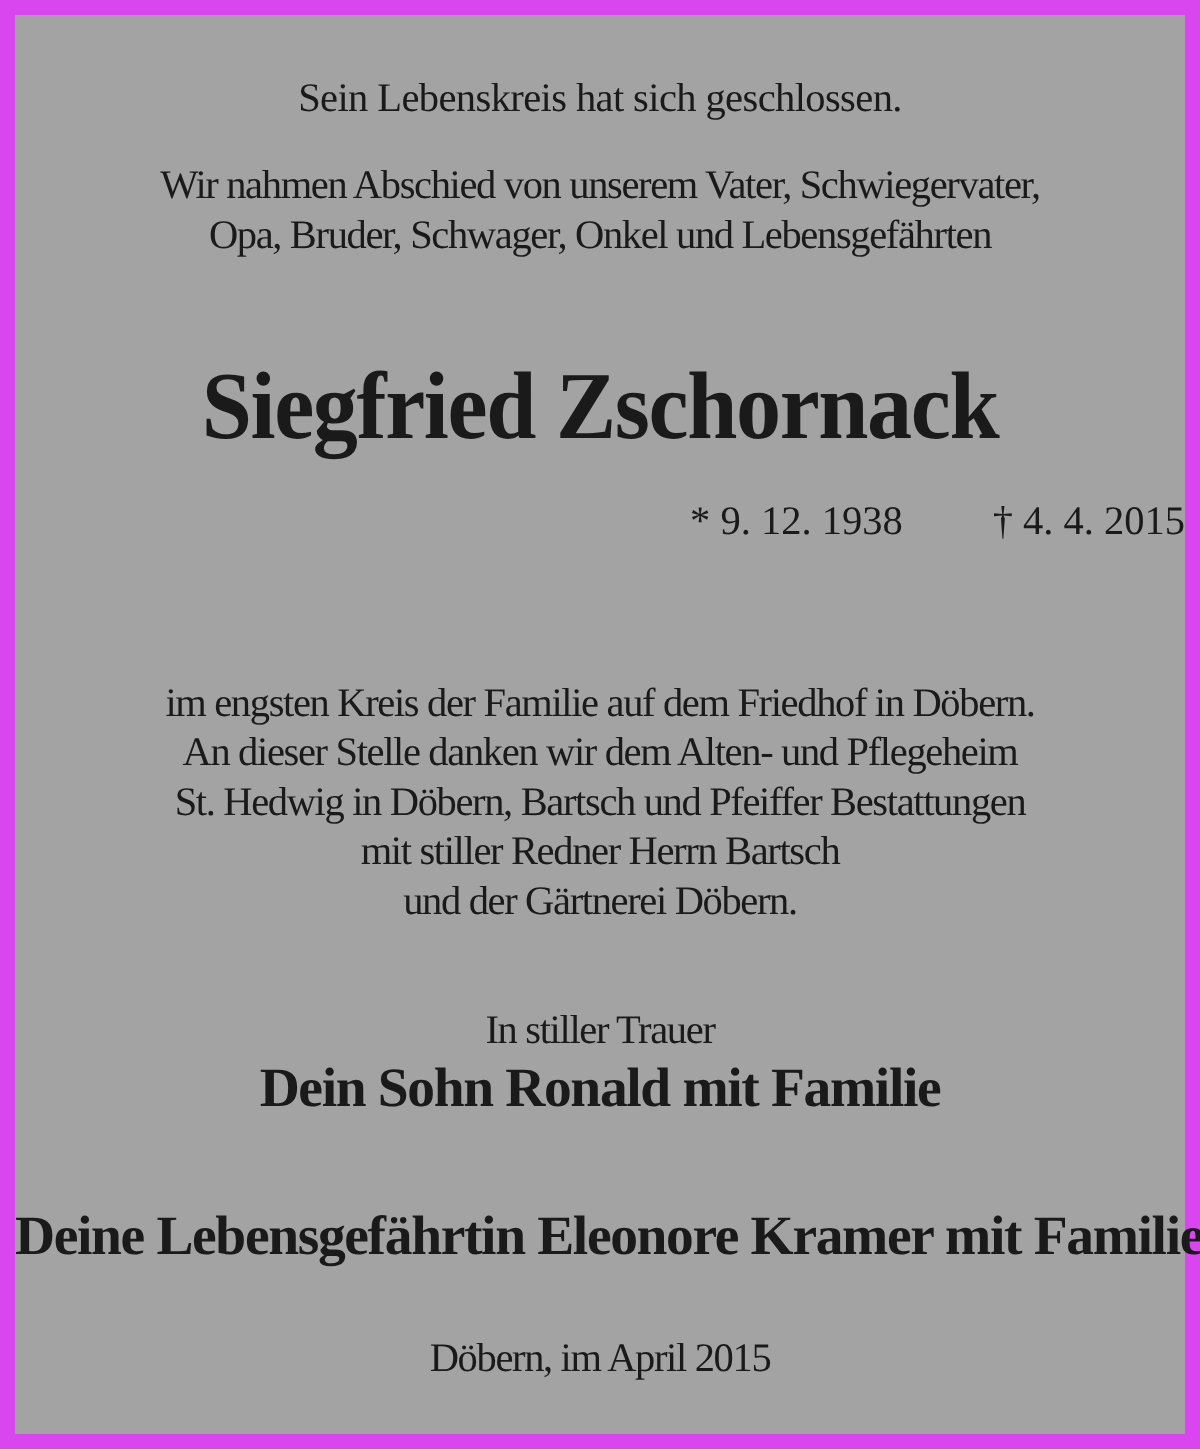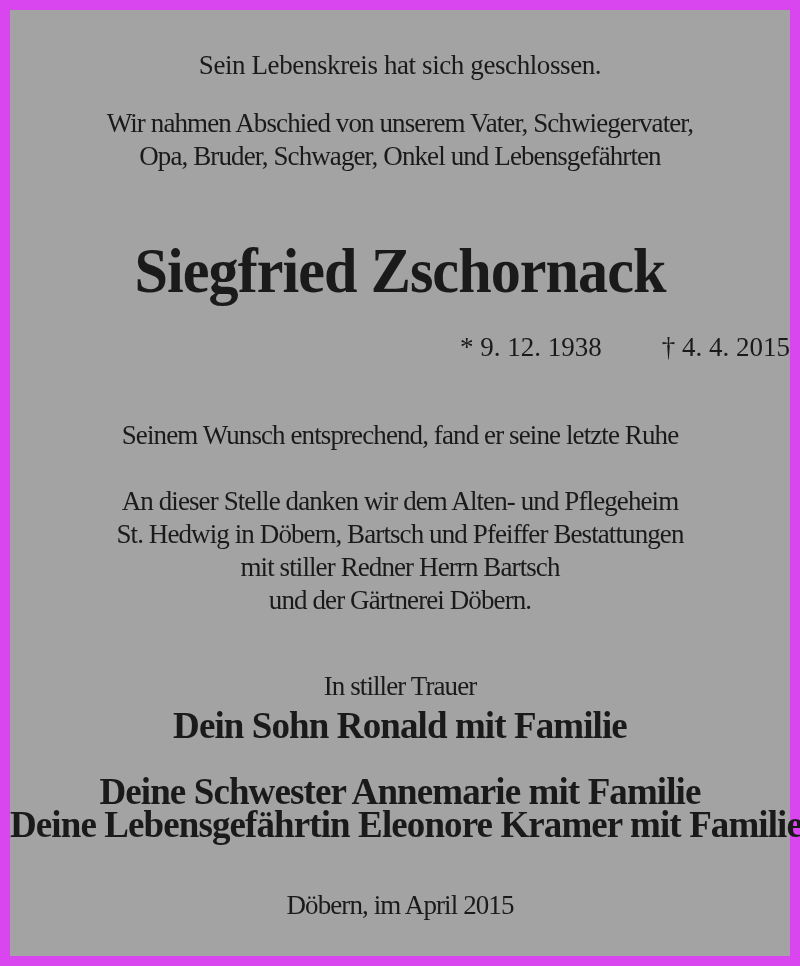--- a/index.html
+++ b/index.html
@@ -32,25 +32,24 @@
 
   <div class="ln reg-n" style="top:98px">Wir nahmen Abschied von unserem Vater, Schwiegervater,</div>
   <div class="ln reg-n" style="top:131px">Opa, Bruder, Schwager, Onkel und Lebensgefährten</div>
 
   <div class="ln name" style="top:224px">Siegfried Zschornack</div>
 
   <div class="ln dates" style="top:322px">
     <span>* 9. 12. 1938</span><span class="gap"></span><span>† 4. 4. 2015</span>
   </div>
 
-  <div class="ln reg-n" style="top:410px">Seinem Wunsch entsprechend, fand er seine letzte Ruhe</div>
+  <div class="ln reg-n" style="top:443px">im engsten Kreis der Familie auf dem Friedhof in Döbern.</div>
   <div class="ln reg-n" style="top:476px">An dieser Stelle danken wir dem Alten- und Pflegeheim</div>
   <div class="ln reg-n" style="top:509px">St. Hedwig in Döbern, Bartsch und Pfeiffer Bestattungen</div>
   <div class="ln reg-n" style="top:542px">mit stiller Redner Herrn Bartsch</div>
   <div class="ln reg-n" style="top:575px">und der Gärtnerei Döbern.</div>
 
   <div class="ln reg-n" style="top:661px">In stiller Trauer</div>
   <div class="ln bold" style="top:694px">Dein Sohn Ronald mit Familie</div>
-  <div class="ln bold" style="top:760px">Deine Schwester Annemarie mit Familie</div>
   <div class="ln bold" style="top:793px">Deine Lebensgefährtin Eleonore Kramer mit Familie</div>
 
   <div class="ln reg-n" style="top:880px">Döbern, im April 2015</div>
 </div>
 
 </body></html>

